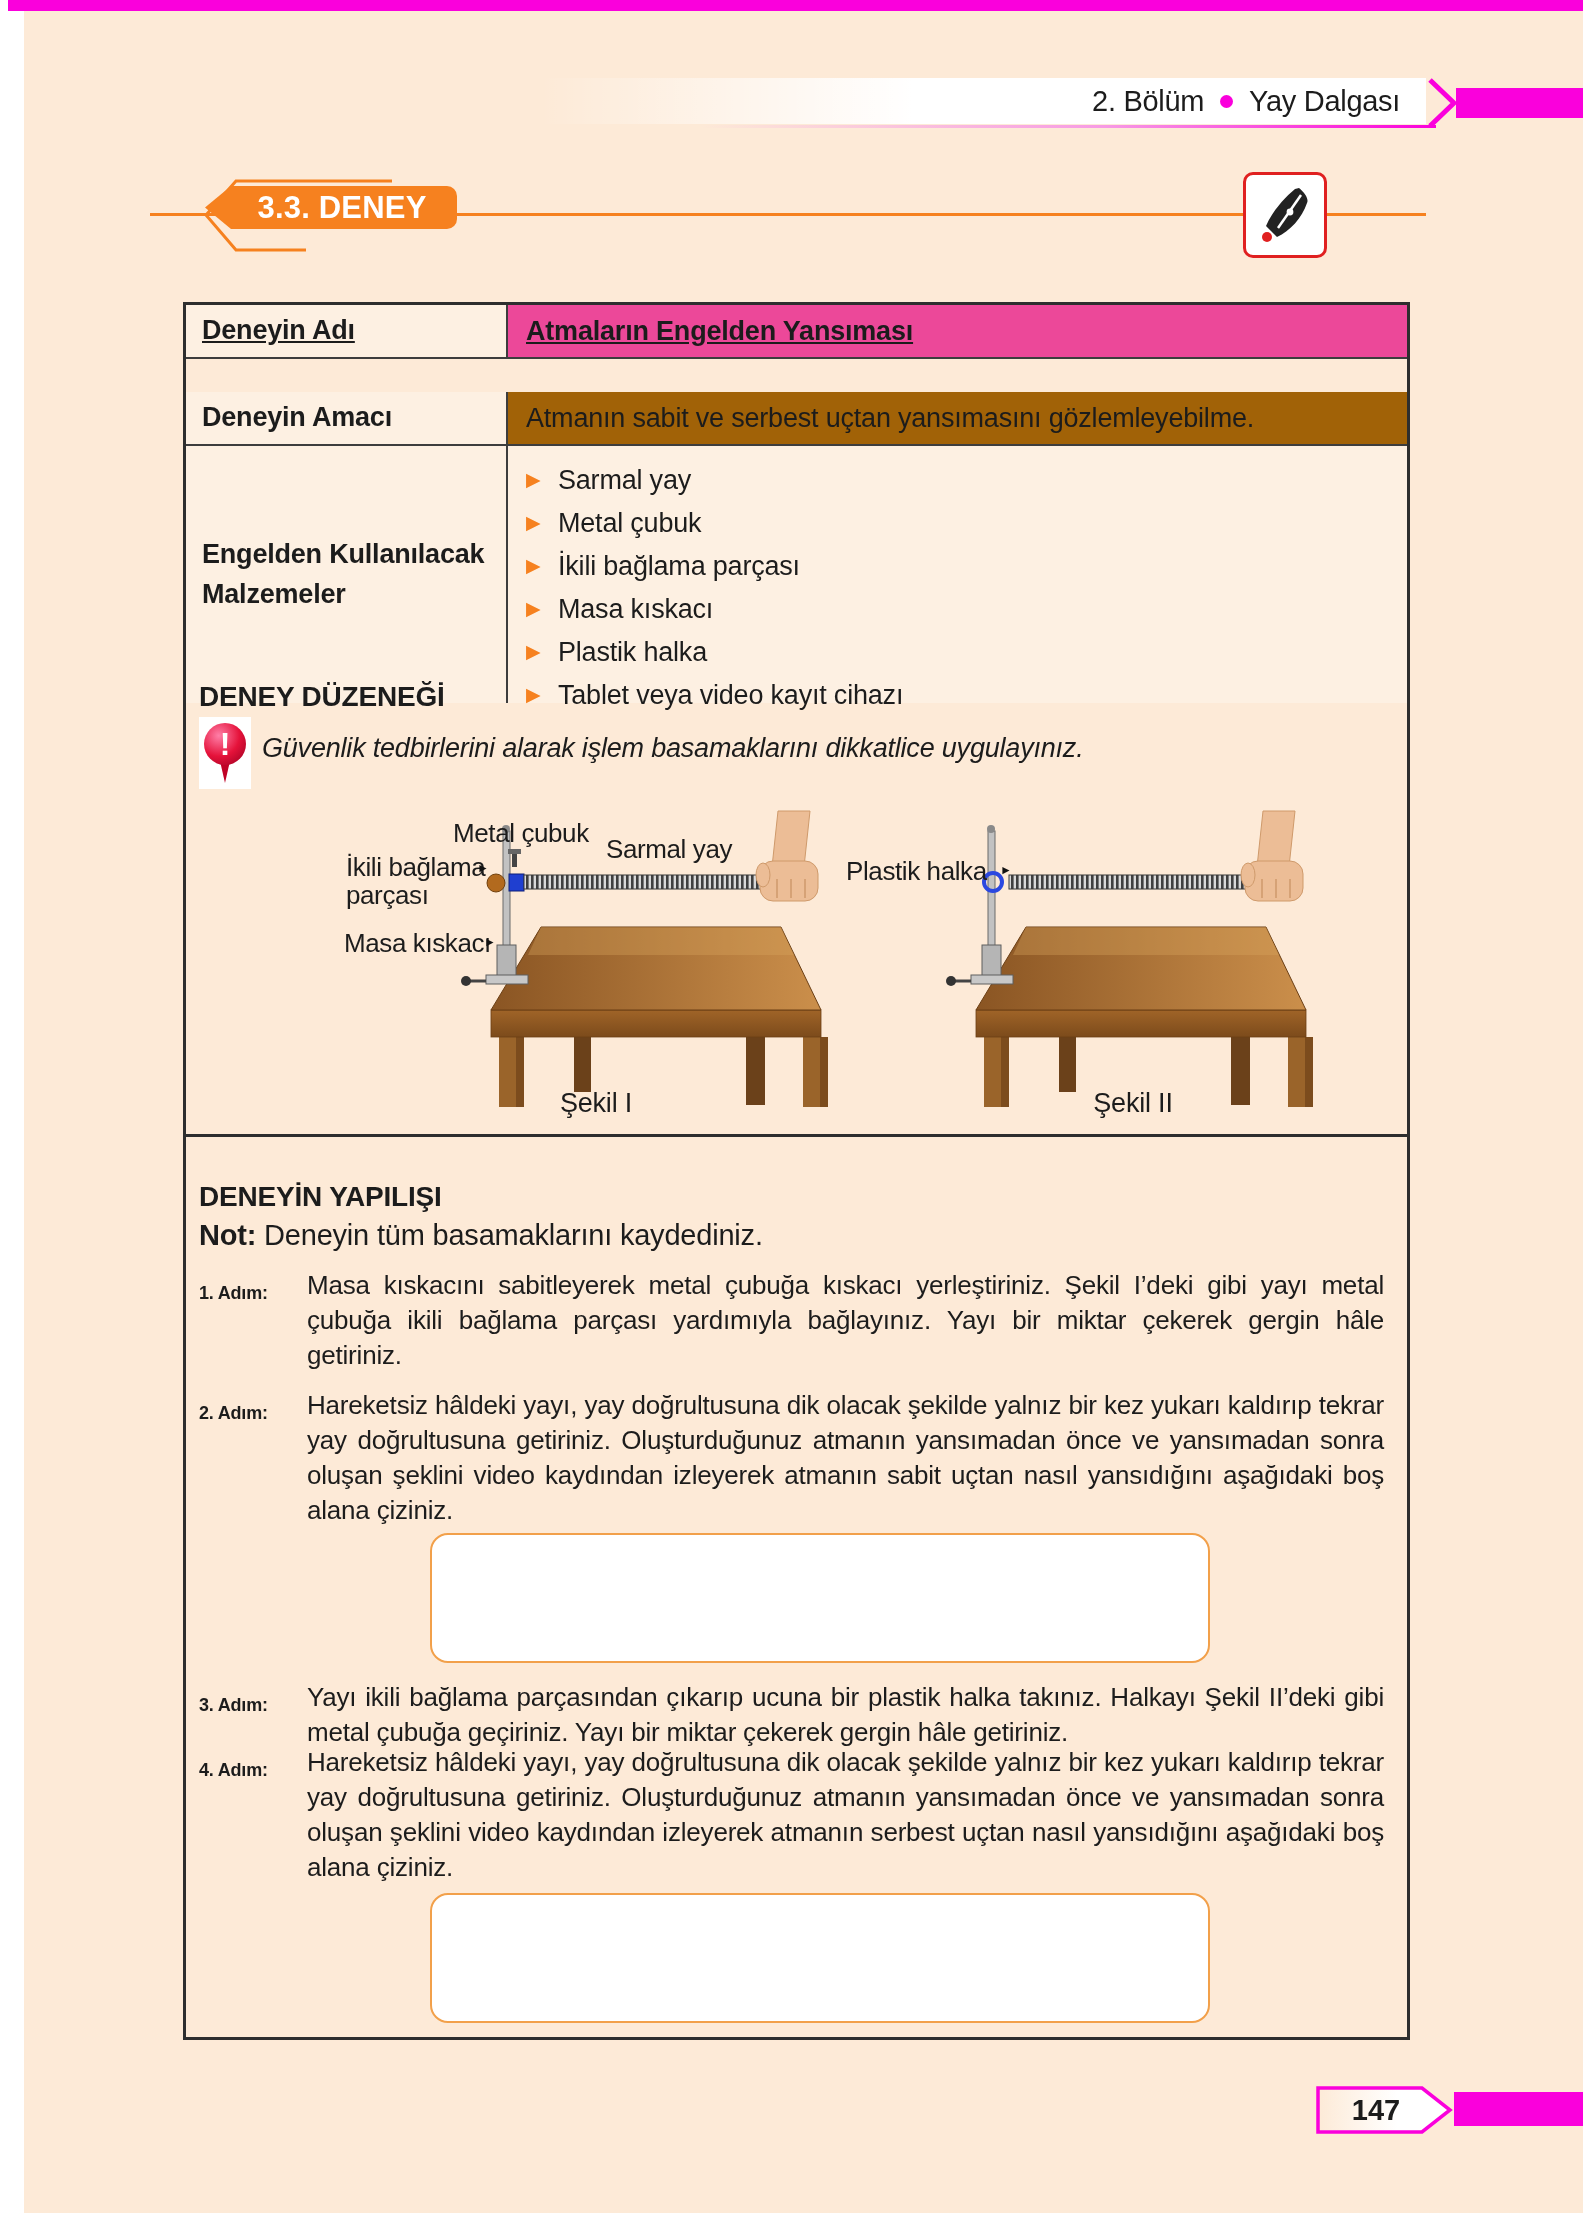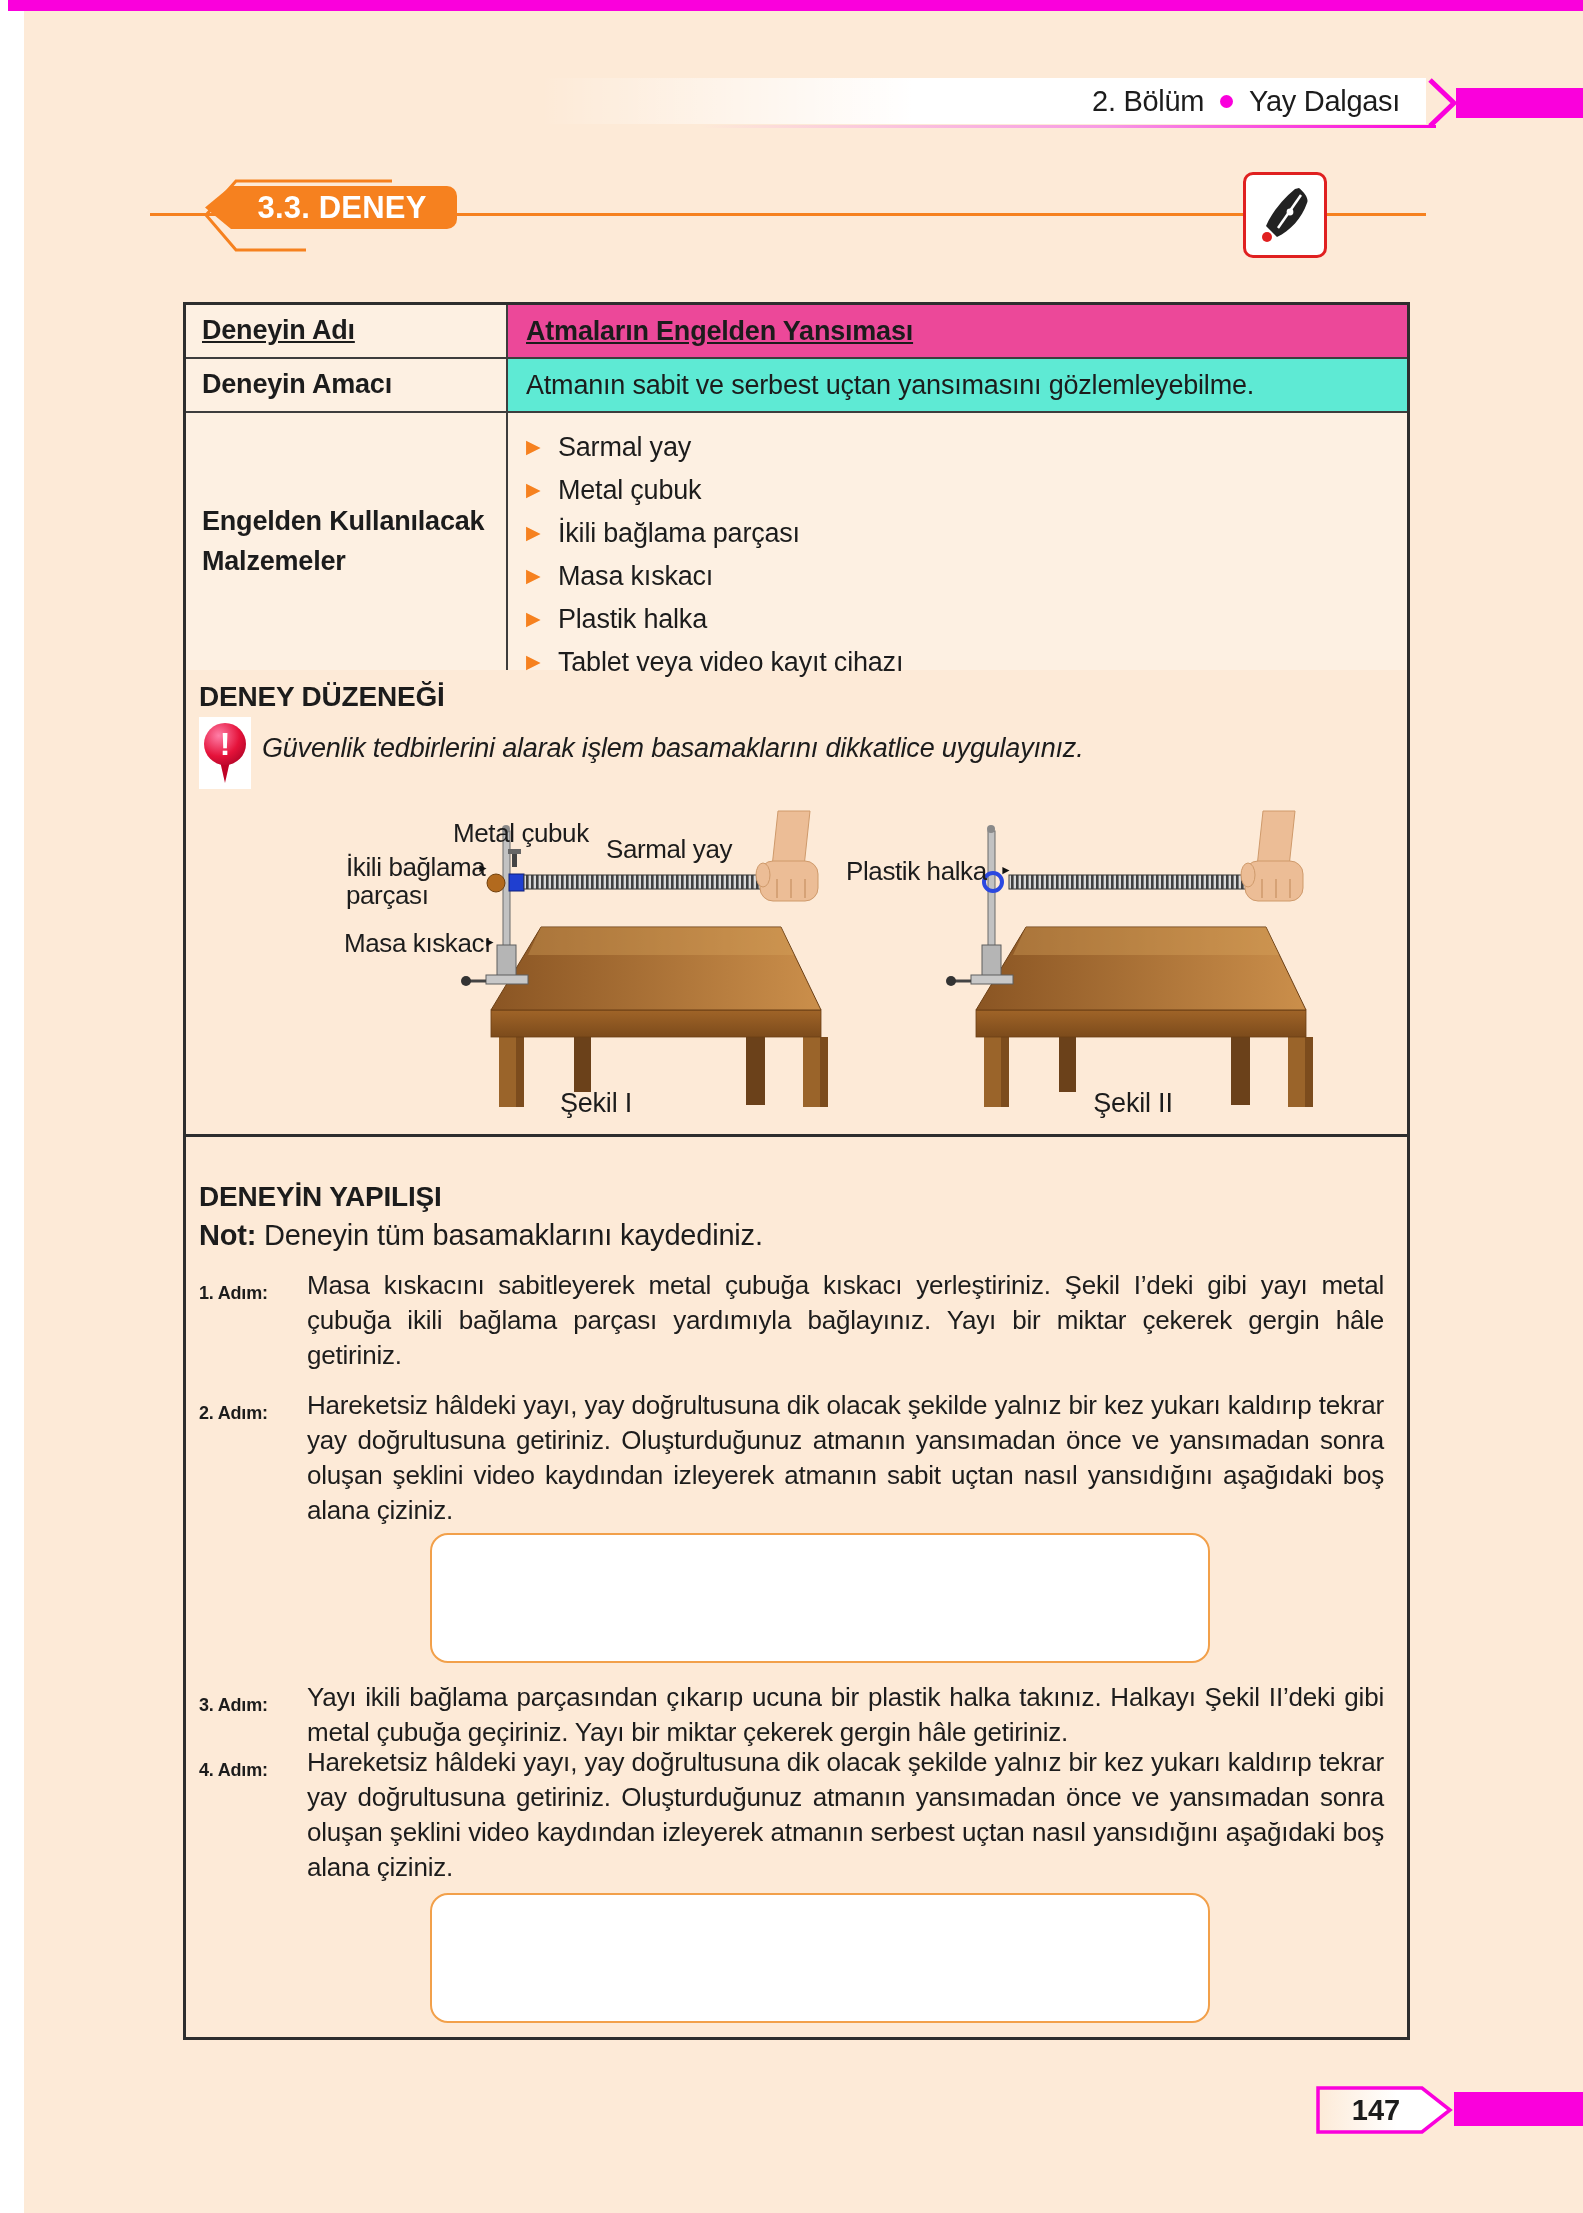--- a/index.html
+++ b/index.html
@@ -36,21 +36,21 @@
 
   
   .itable{position:absolute;left:0;top:0;width:100%;}
   .irow{display:flex;border-bottom:2px solid #3d3d3d;}
   .ileft{width:322px;flex:0 0 322px;border-right:2px solid #3d3d3d;box-sizing:border-box;
          padding:10px 14px 10px 16px;font-weight:bold;font-size:27px;display:flex;align-items:center;
          background:#fdf0e2;line-height:1.45;letter-spacing:-0.2px;}
   .iright{flex:1;box-sizing:border-box;padding:10px 14px 10px 18px;font-size:27px;display:flex;align-items:center;
          letter-spacing:-0.2px;}
   .r1{height:52px;text-decoration:underline;} .r1 .iright{font-weight:bold;background:#ec4899;}
-  .r2{height:52px;} .r2 .iright{background:#5eead4;}
+  .r2{height:52px;margin-top:33px;} .r2 .iright{background:#a16207;}
   .r3{height:257px;} .r3 .iright{background:#fdf0e2;display:block;padding-top:14px;}
   .mat-li{position:relative;padding-left:32px;height:43px;line-height:40px;list-style:none;margin:0;}
   .mat-li .blt{position:absolute;left:0;top:0;color:#f6811f;font-size:19px;line-height:40px;}
   .blt::before{content:"▶";}
   ul.mats{margin:0;padding:0;}
 
   
   .sec-head{position:absolute;left:13px;font-weight:bold;font-size:28px;letter-spacing:-0.2px;}
   .setup-head{top:376px;}
   .warn-ico{position:absolute;left:13px;top:412px;}

